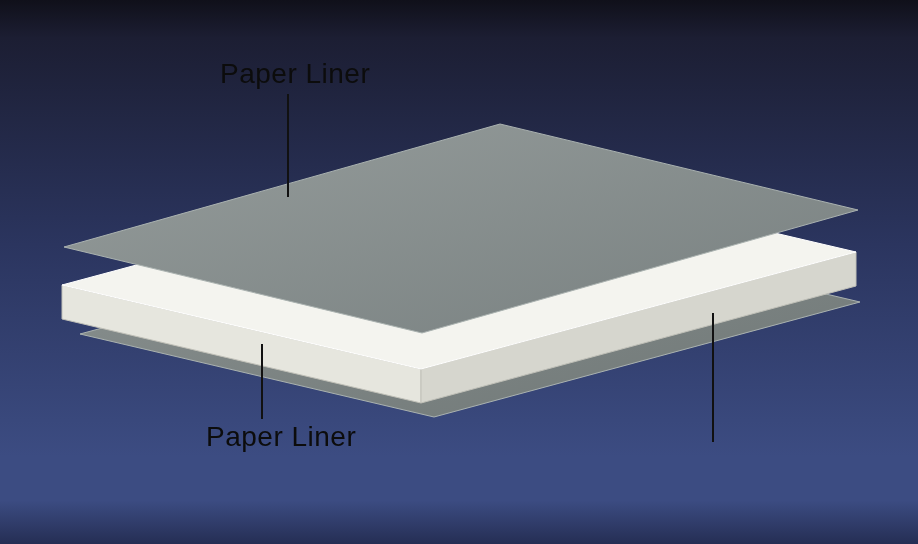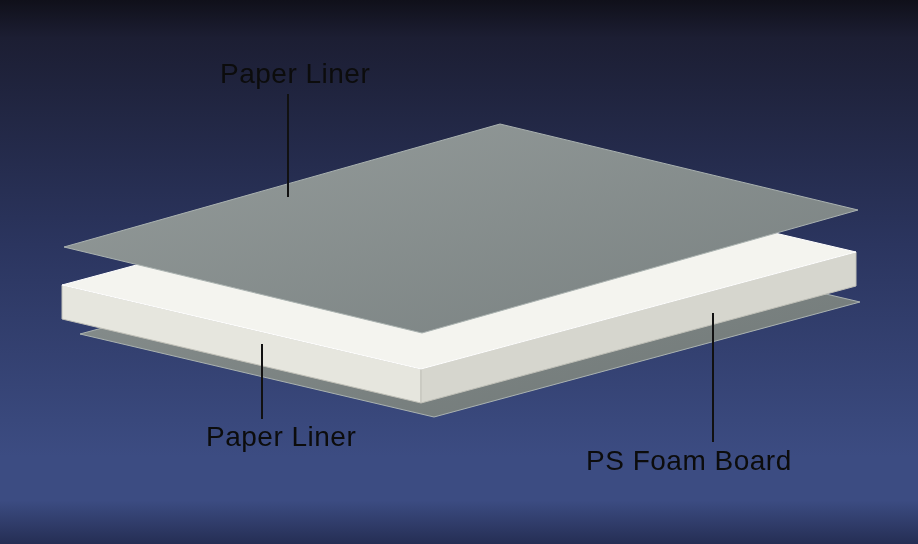--- a/index.html
+++ b/index.html
@@ -72,15 +72,14 @@
 
     <line x1="288" y1="94" x2="288" y2="197" stroke="var(--leader-line)" stroke-width="2"></line>
     <line x1="262" y1="344" x2="262" y2="419" stroke="var(--leader-line)" stroke-width="2"></line>
     <line x1="713" y1="313" x2="713" y2="442" stroke="var(--leader-line)" stroke-width="2"></line>
   </svg>
 
   <div class="label label-top-liner">Paper Liner</div>
 
   <div class="label label-bottom-liner">Paper Liner</div>
 
-  <div class="label label-foam-board">PS Foam Board</div>
 
 </div>
 
 </body></html>

